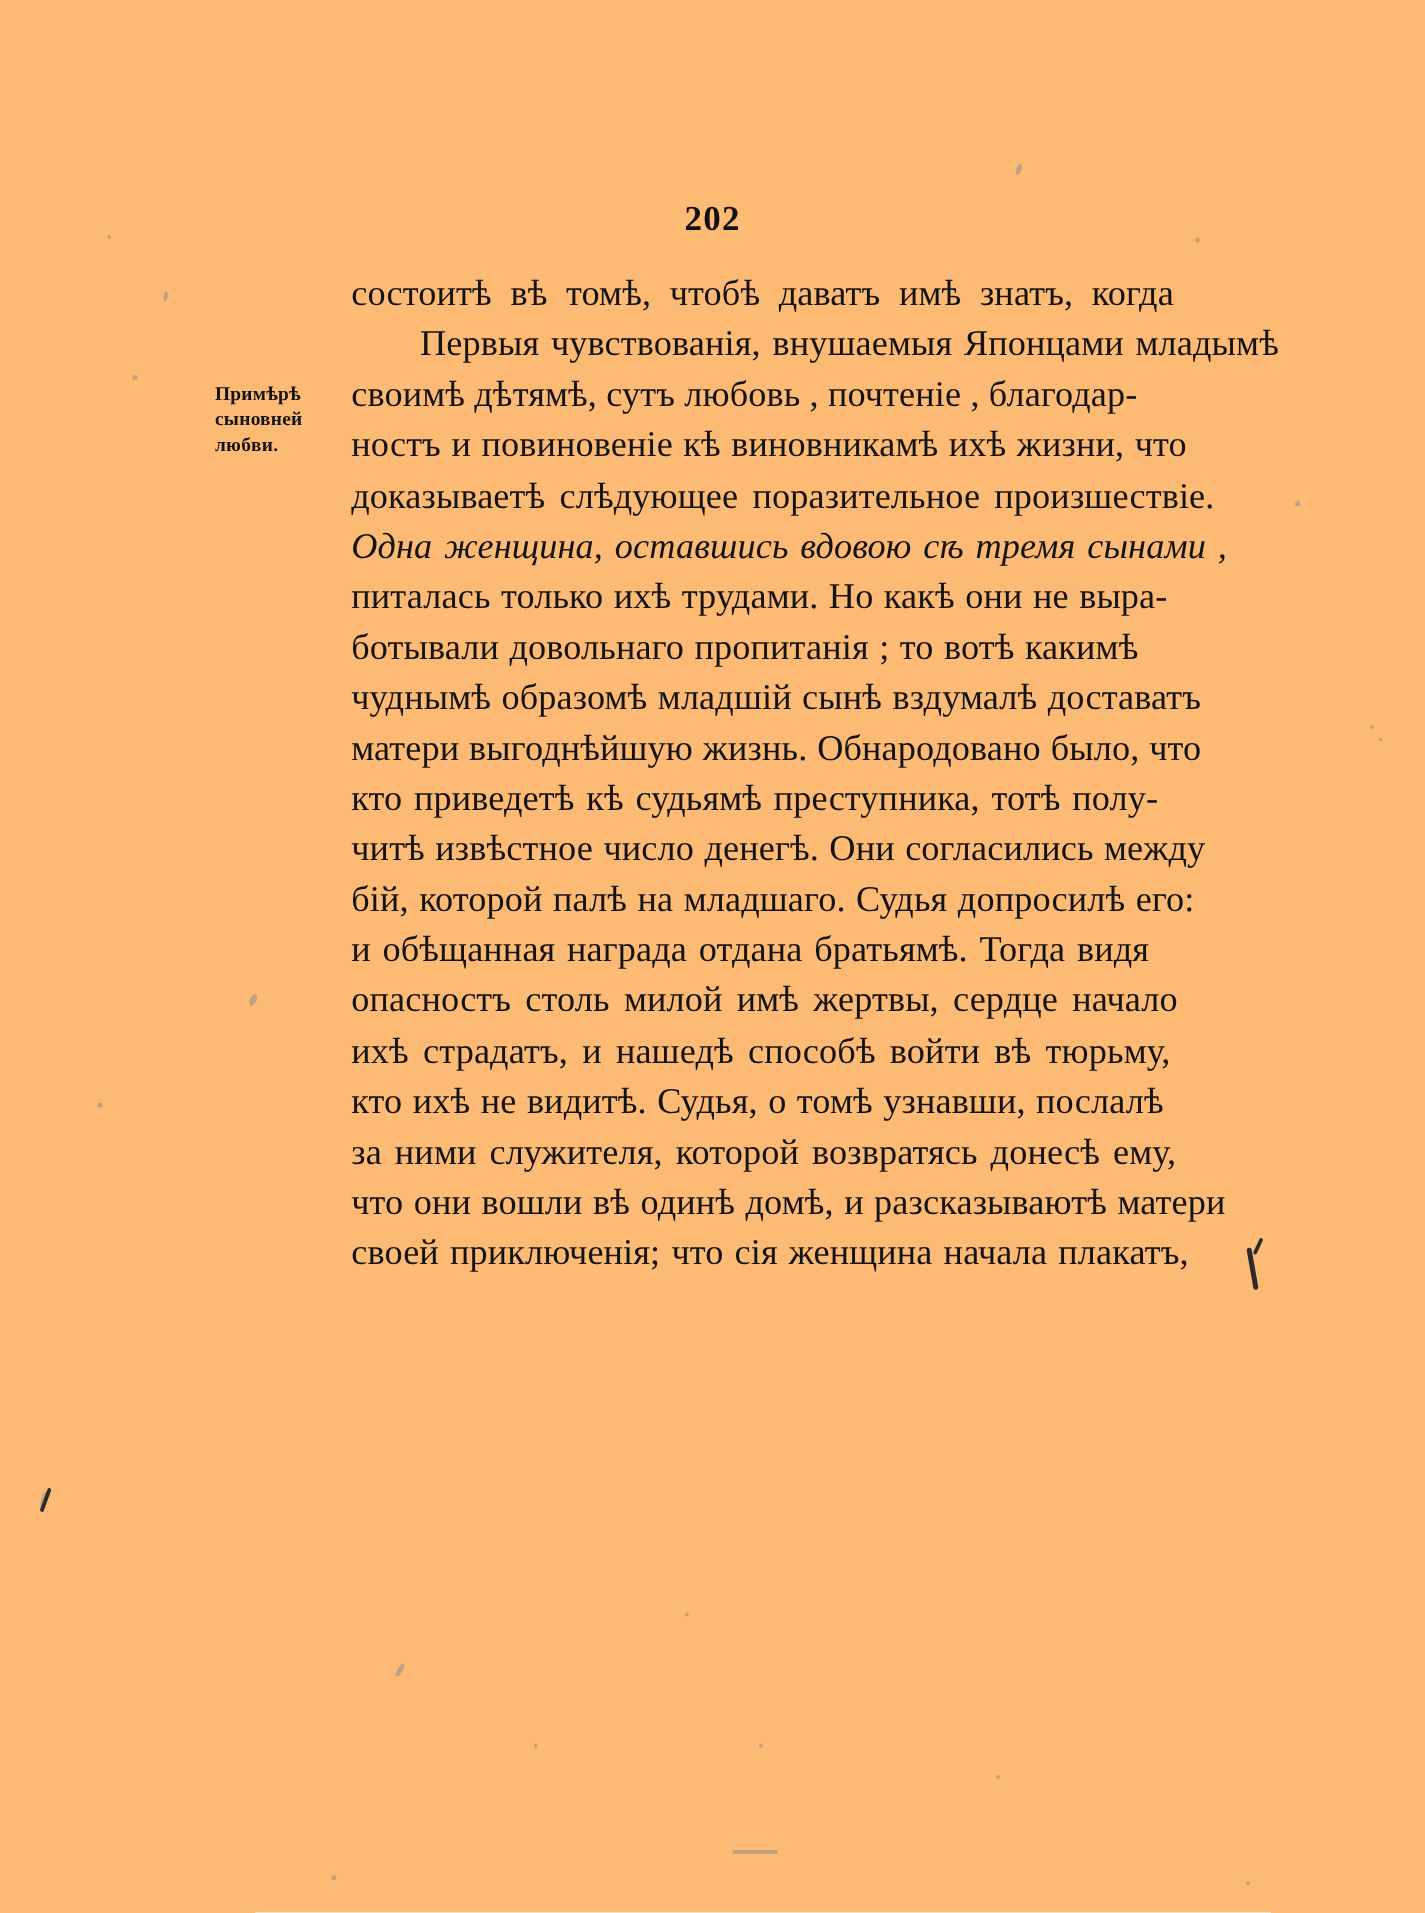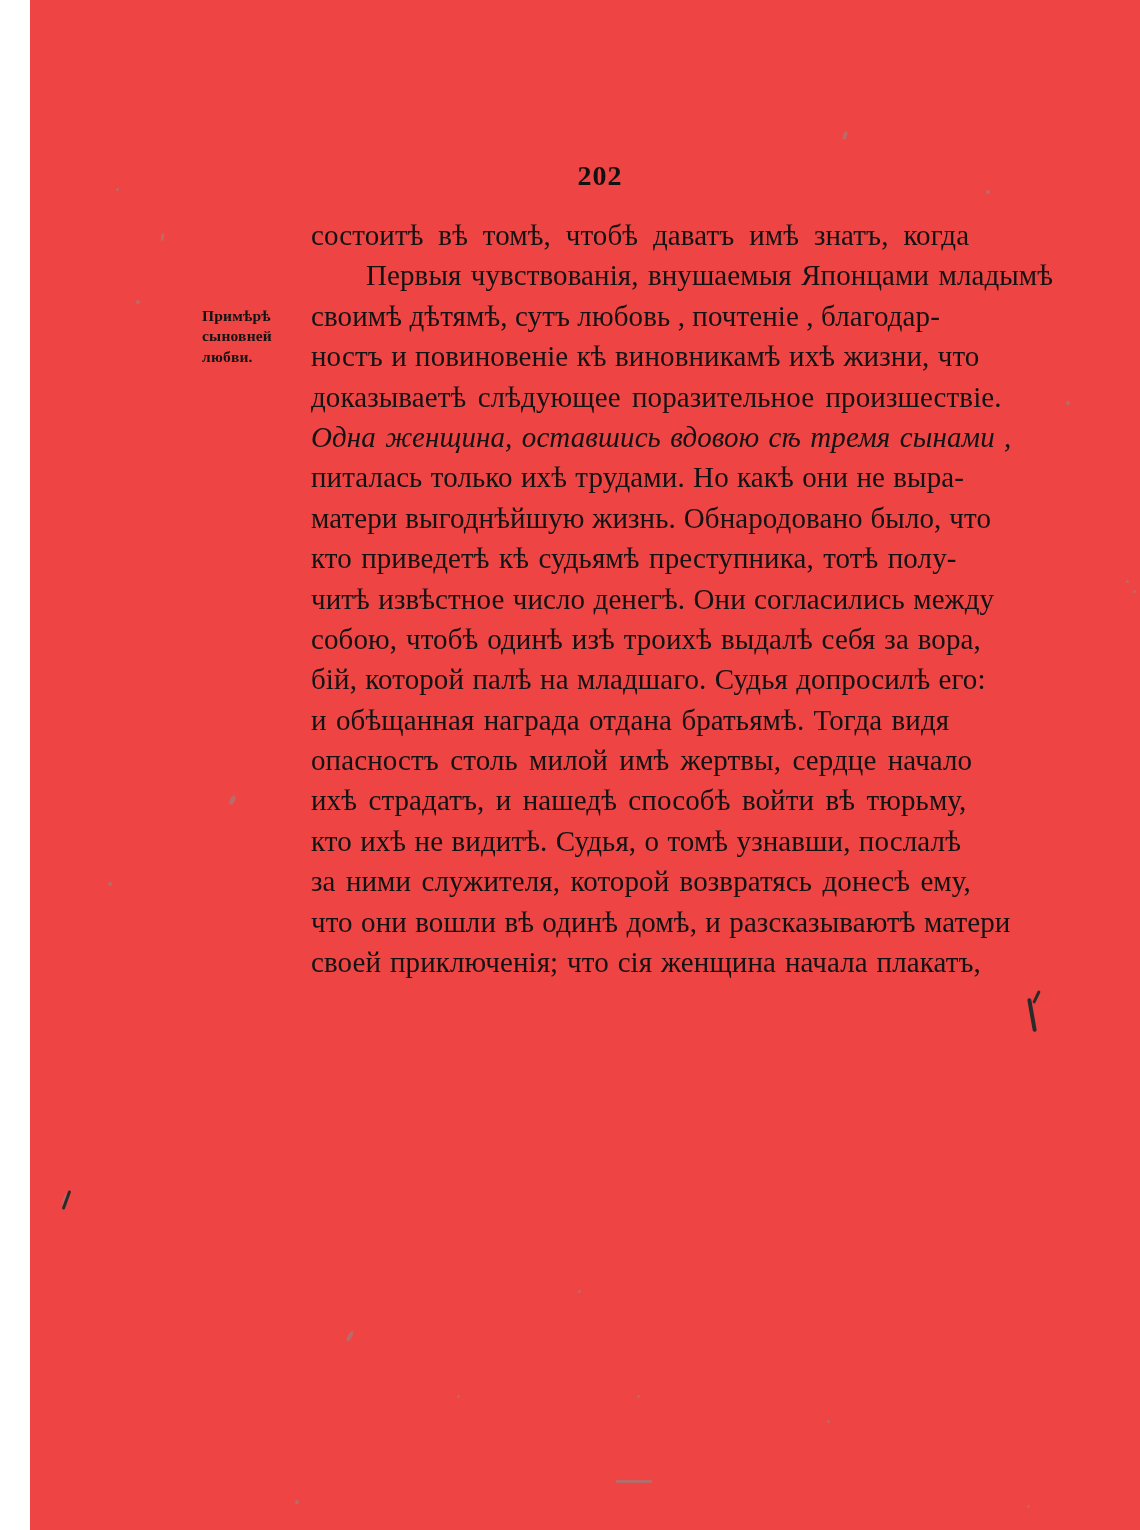--- a/index.html
+++ b/index.html
@@ -11,22 +11,21 @@
     width: 1140px;
     height: 1530px;
     position: relative;
     font-family: "Liberation Serif", serif;
     color: #151515;
     overflow: hidden;
   }
   .page {
     position: absolute;
     inset: 0;
-    background: #ef4444;
-    margin-left: 30px;
+    background: #fdba74;
   }
   
   .speck {
     position: absolute;
     background: #8d8d88;
     border-radius: 50%;
     opacity: 0.55;
   }
   .page-number {
     position: absolute;
@@ -112,24 +111,25 @@
       <div class="line" style="word-spacing:7.5px;">состоитѣ вѣ томѣ, чтобѣ даватъ имѣ знатъ, когда</div>
     </div>
 
     <div>
       <div class="line para-indent" style="word-spacing:2px;">Первыя чувствованія, внушаемыя Японцами младымѣ</div>
       <div class="line">своимѣ  дѣтямѣ,    сутъ  любовь ,   почтеніе ,   благодар-</div>
       <div class="line" style="word-spacing:1px;">ностъ  и  повиновеніе  кѣ  виновникамѣ  ихѣ  жизни,  что</div>
       <div class="line" style="word-spacing:4px;">доказываетѣ  слѣдующее  поразительное  произшествіе.</div>
       <div class="line" style="word-spacing:2px;font-style:italic;">Одна  женщина,  оставшись  вдовою  сѣ  тремя  сынами ,</div>
       <div class="line" style="word-spacing:1px;">питалась  только  ихѣ  трудами.   Но  какѣ  они  не  выра-</div>
+      <div class="line" style="word-spacing:1px;">ботывали   довольнаго   пропитанія ;   то   вотѣ   какимѣ</div>
+      <div class="line" style="word-spacing:1px;">чуднымѣ  образомѣ  младшій  сынѣ  вздумалѣ  доставатъ</div>
       <div class="line" style="word-spacing:0.5px;">матери  выгоднѣйшую  жизнь.    Обнародовано  было,  что</div>
       <div class="line" style="word-spacing:2px;">кто  приведетѣ  кѣ  судьямѣ  преступника,  тотѣ  полу-</div>
       <div class="line" style="word-spacing:1px;">читѣ  извѣстное  число  денегѣ.   Они  согласились  между</div>
-      <div class="line" style="word-spacing:1.5px;">собою,  чтобѣ  одинѣ  изѣ  троихѣ  выдалѣ  себя  за  вора,</div>
       <div class="line" style="word-spacing:1px;">бій,  которой  палѣ  на  младшаго.    Судья  допросилѣ  его:</div>
       <div class="line" style="word-spacing:2px;">и  обѣщанная   награда  отдана  братьямѣ.    Тогда  видя</div>
       <div class="line" style="word-spacing:4px;">опасностъ  столь  милой  имѣ  жертвы,  сердце  начало</div>
       <div class="line" style="word-spacing:4px;">ихѣ  страдатъ,  и  нашедѣ  способѣ  войти  вѣ  тюрьму,</div>
       <div class="line" style="word-spacing:1px;">кто  ихѣ  не  видитѣ.    Судья,  о  томѣ  узнавши,  послалѣ</div>
       <div class="line" style="word-spacing:3px;">за  ними  служителя,  которой  возвратясь  донесѣ  ему,</div>
       <div class="line" style="word-spacing:1px;">что  они  вошли  вѣ  одинѣ  домѣ,  и разсказываютѣ  матери</div>
       <div class="line" style="word-spacing:1.5px;">своей  приключенія;  что  сія  женщина  начала  плакатъ,</div>
     </div>
   </div>

